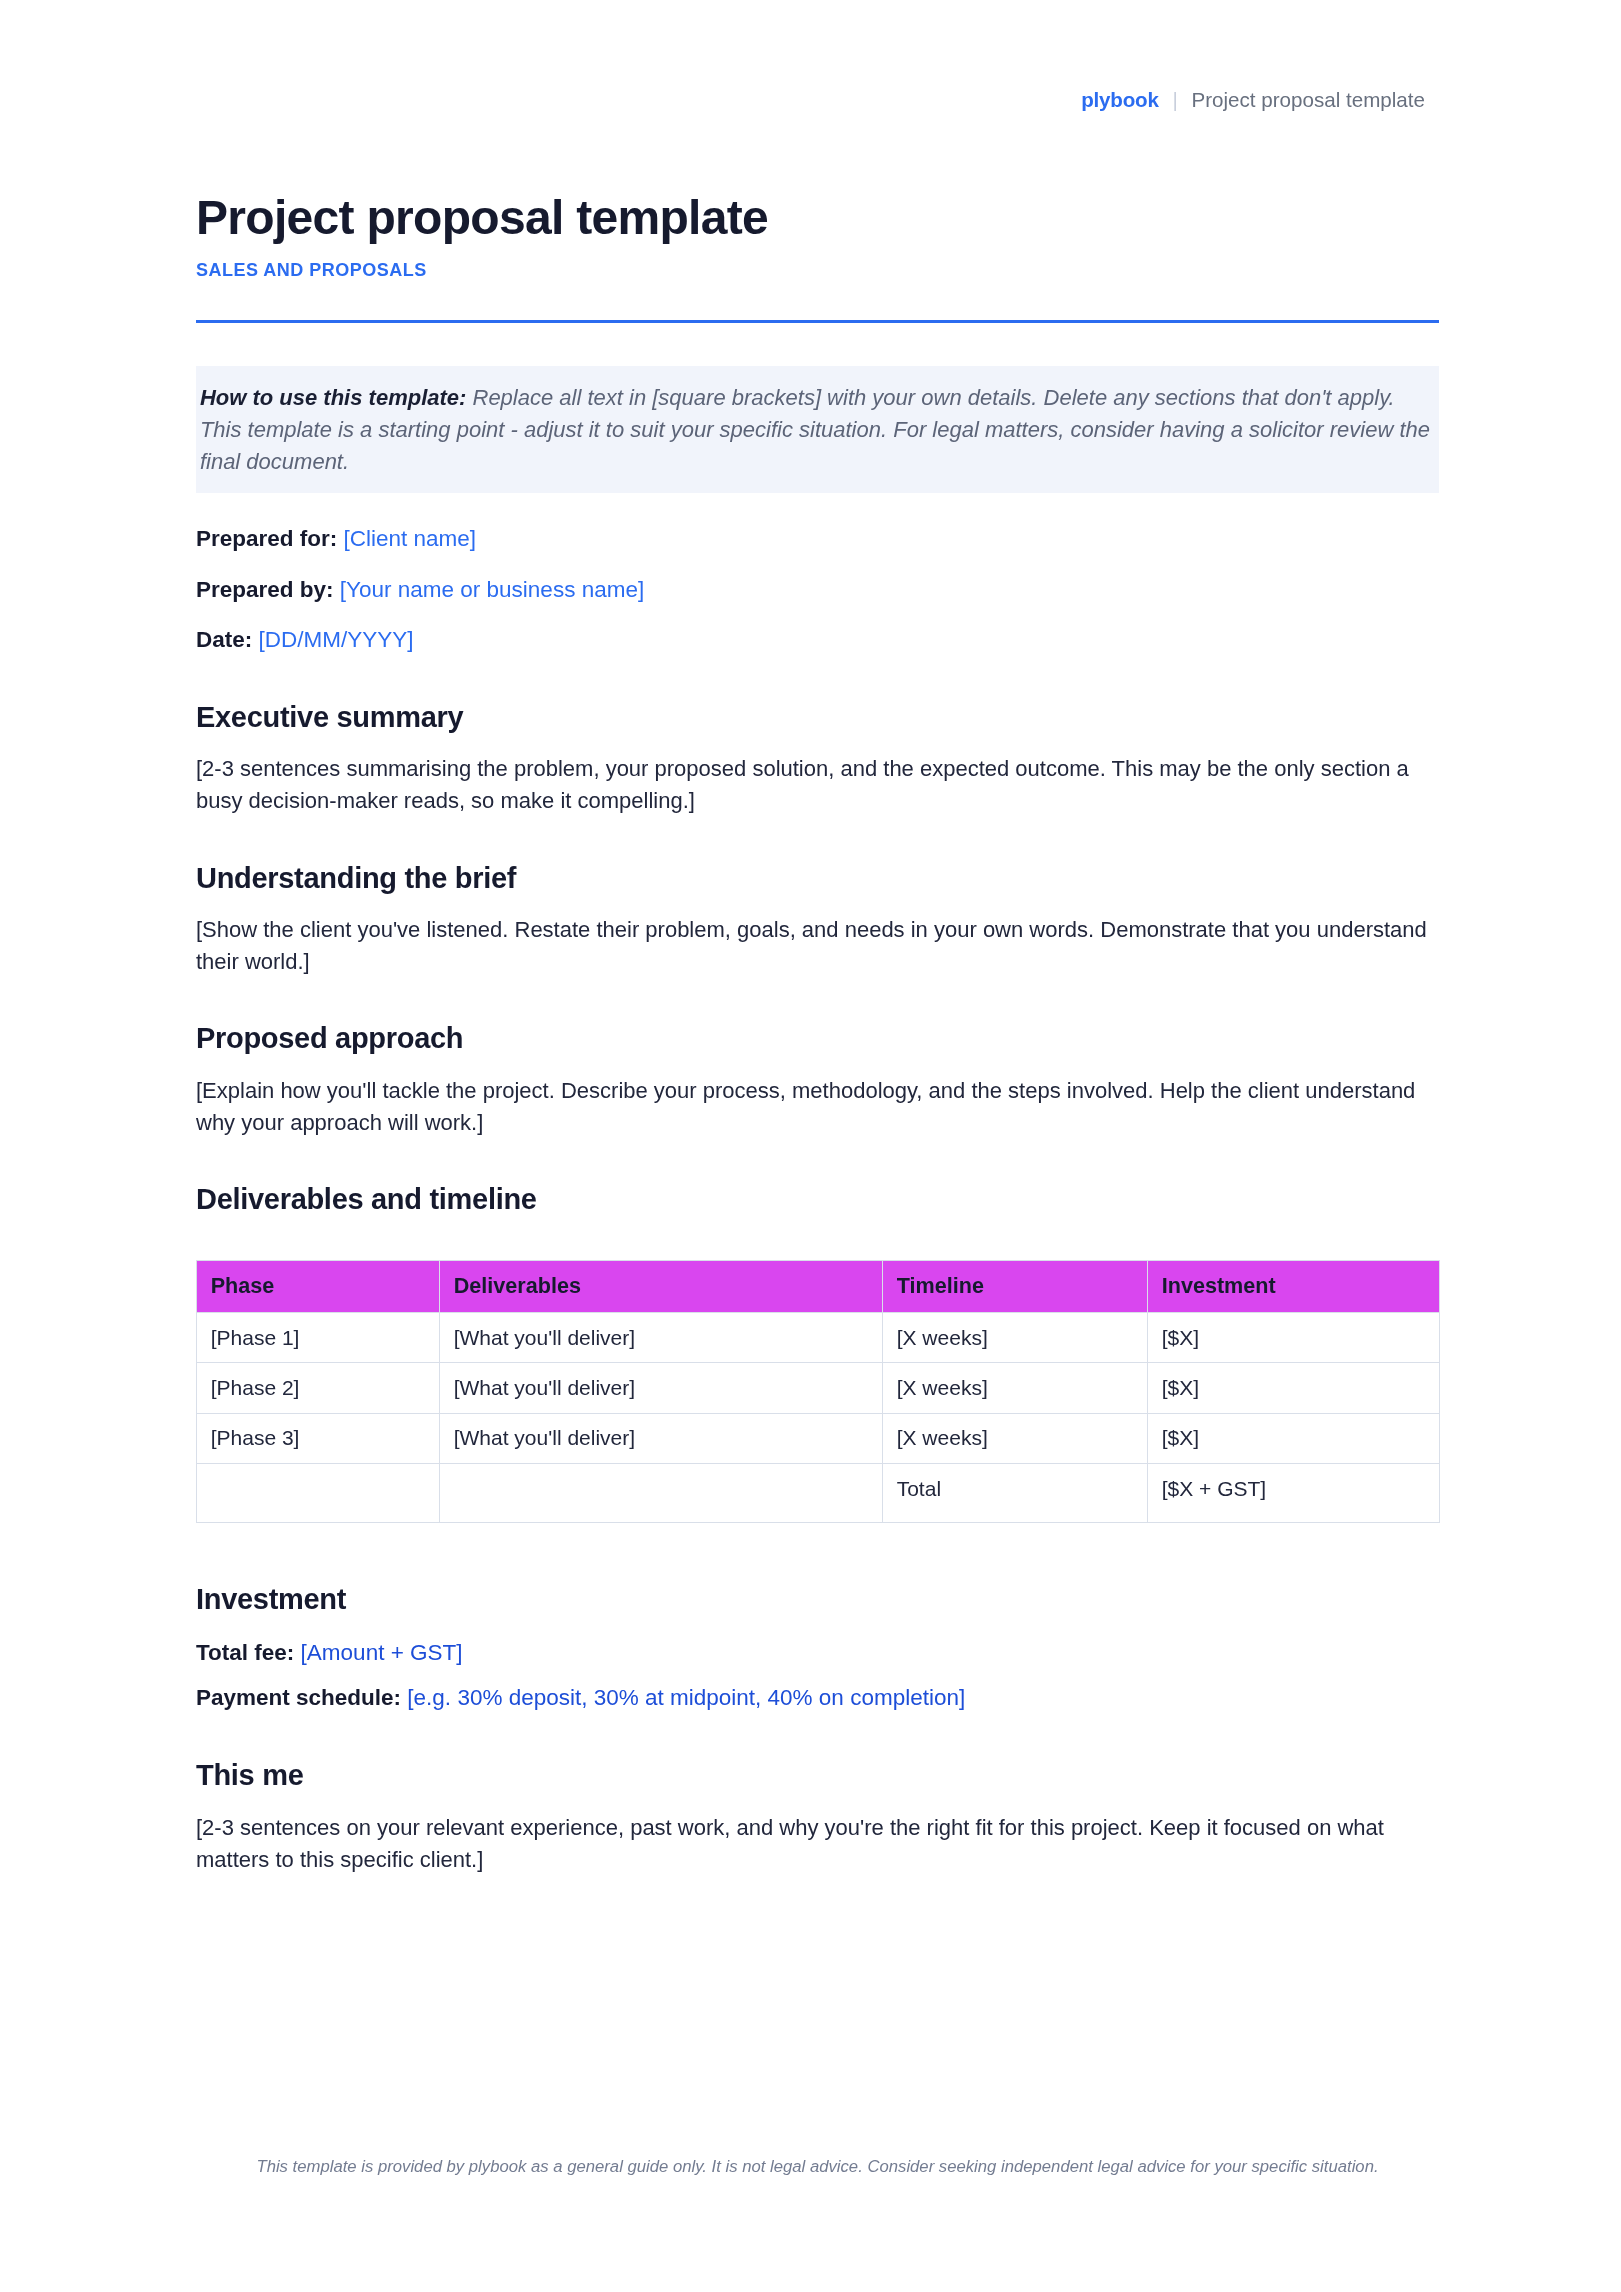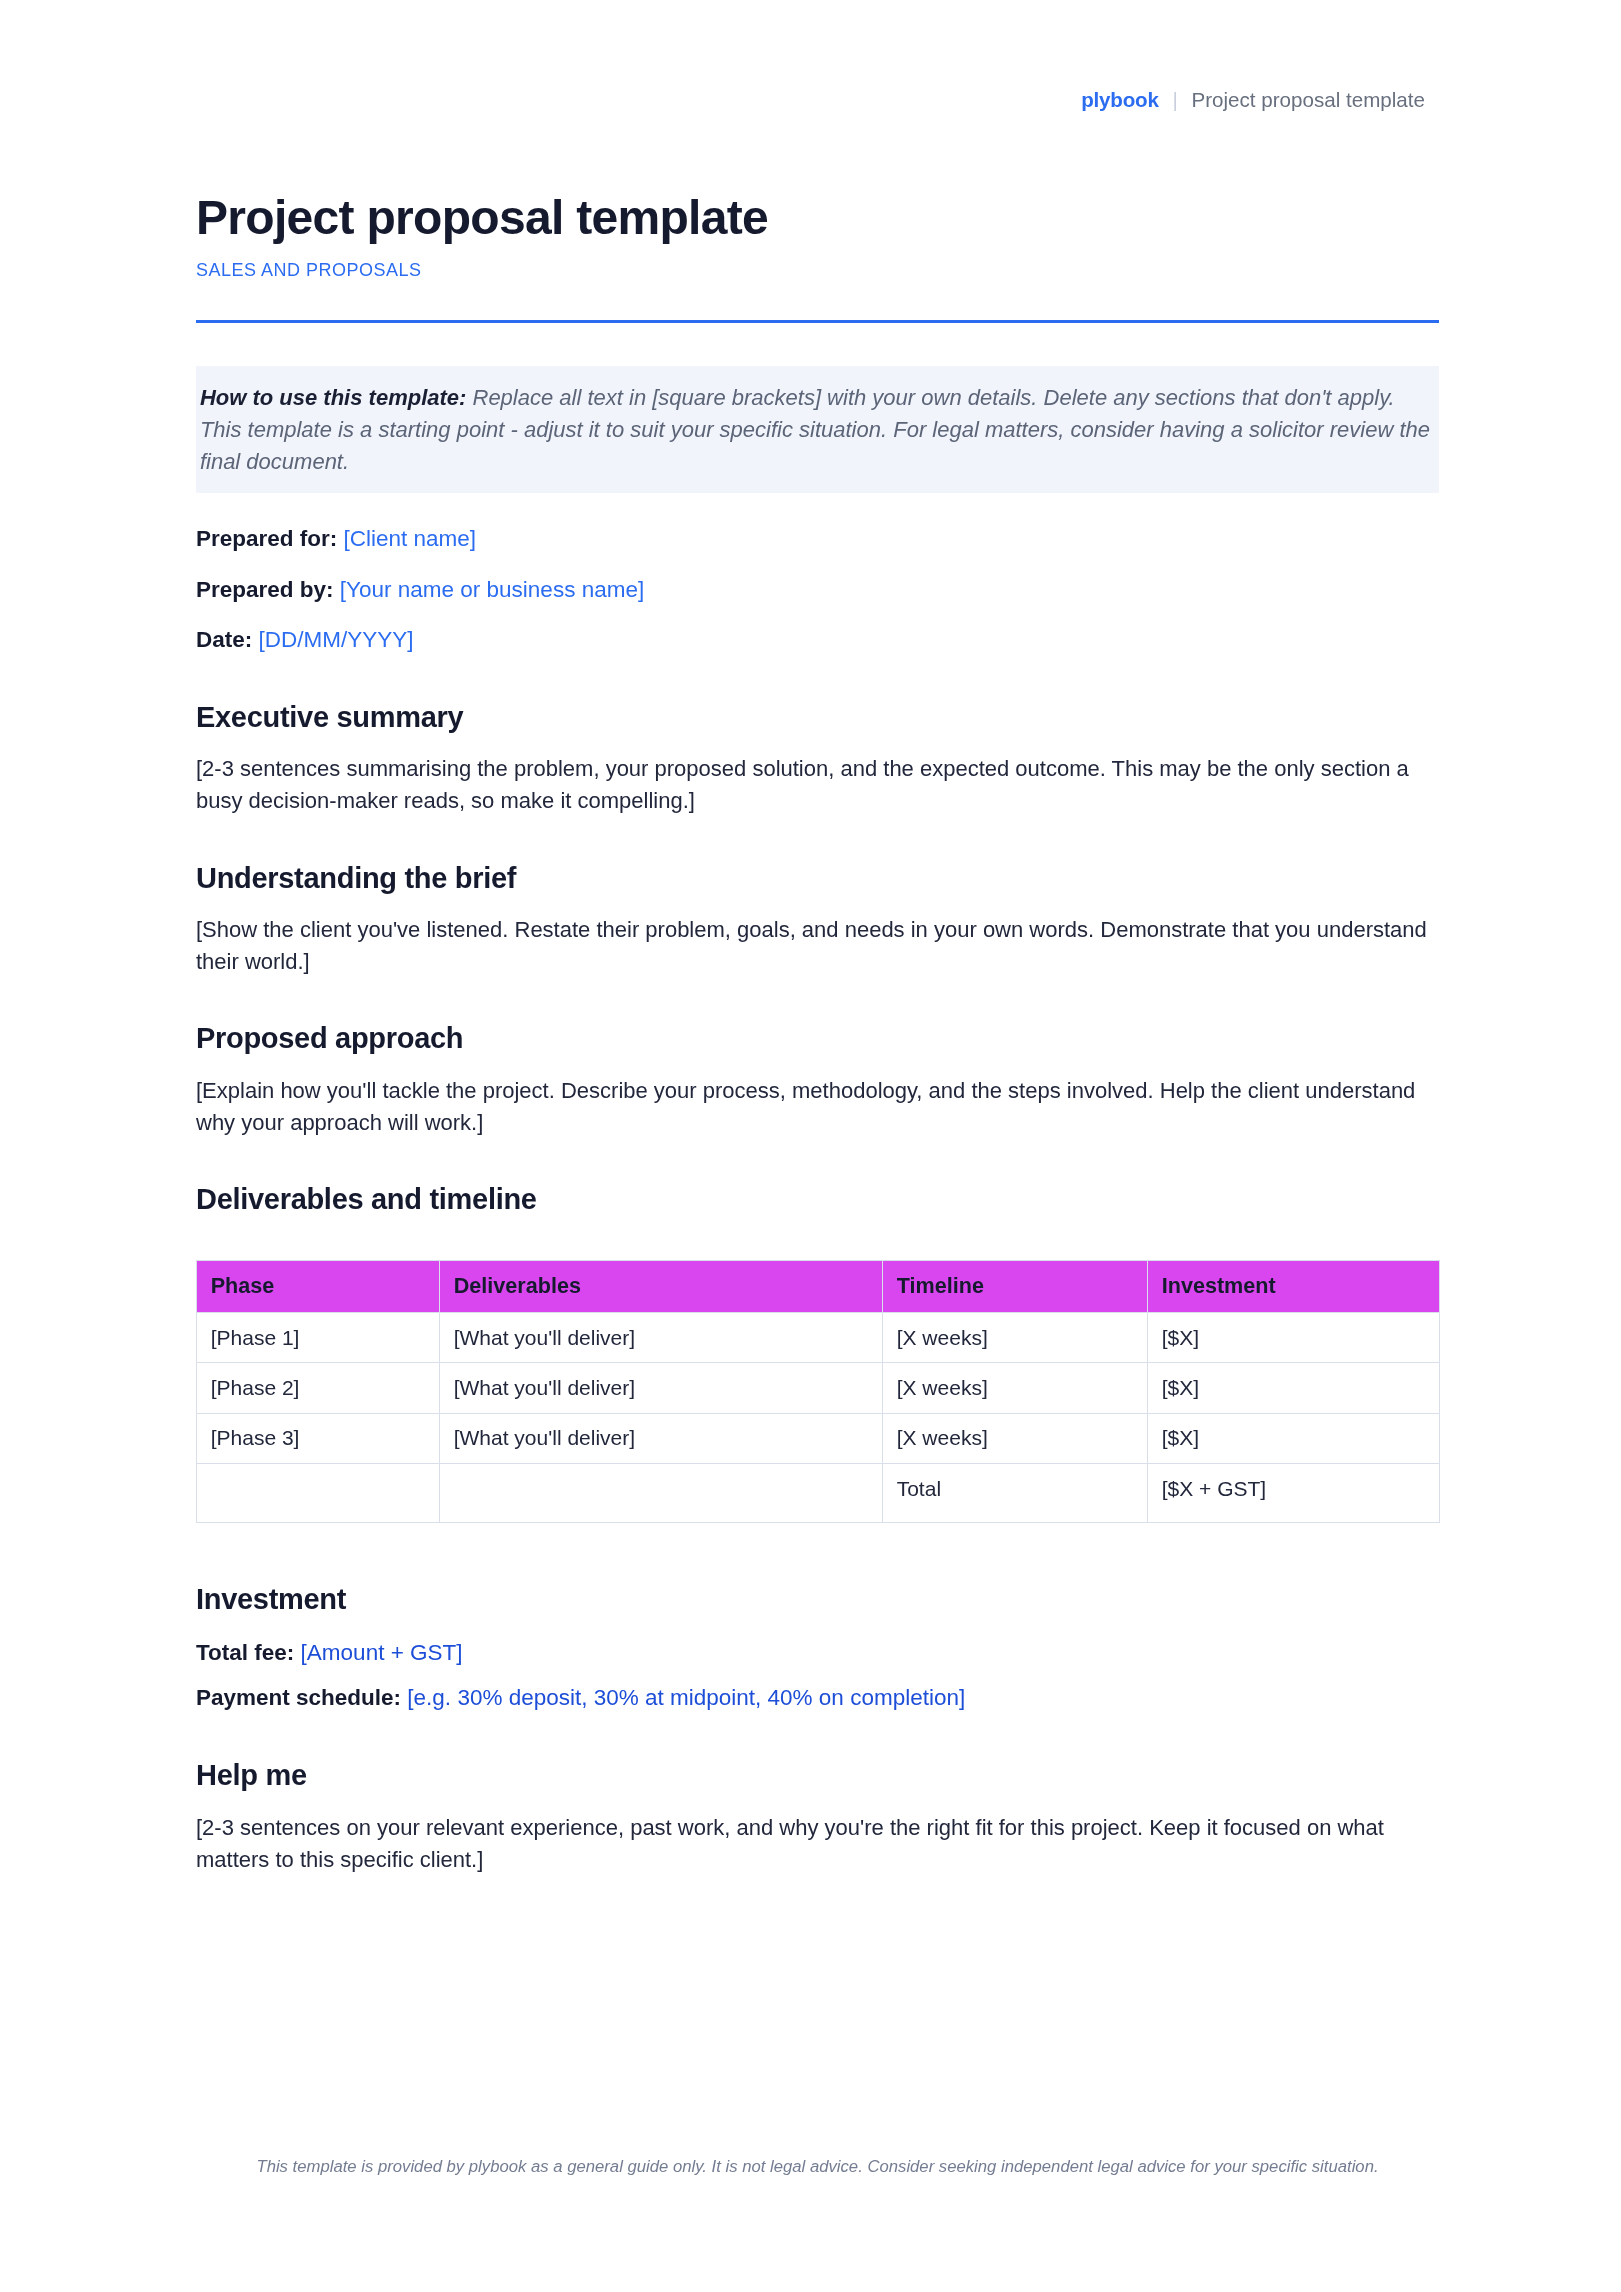--- a/index.html
+++ b/index.html
@@ -61,21 +61,21 @@
     font-weight: bold;
     letter-spacing: -0.7px;
     color: #161a2e;
     margin: 0;
     padding-top: 192px;
     line-height: 1.1;
   }
   .kicker {
     color: #2b6cf0;
     font-size: 18px;
-    font-weight: normal;
+    font-weight: bold;
     letter-spacing: 0.5px;
     margin-top: 15.7px;
   }
   .rule {
     margin-top: 39px;
     height: 2.9px;
     background: #2b6cf0;
     width: 100%;
   }
 
@@ -284,21 +284,21 @@
       <div class="inv-line">
         <span class="lbl">Total fee:</span>
         <span class="val">[Amount + GST]</span>
       </div>
       <div class="inv-line">
         <span class="lbl">Payment schedule:</span>
         <span class="val">[e.g. 30% deposit, 30% at midpoint, 40% on completion]</span>
       </div>
     </div>
 
-    <h2 class="section">Help me</h2>
+    <h2 class="section">This me</h2>
     <p class="body">[2-3 sentences on your relevant experience, past work, and why you're the right fit for this project. Keep it focused on what matters to this specific client.]</p>
 
   </div>
 
   <div class="footer">This template is provided by plybook as a general guide only. It is not legal advice. Consider seeking independent legal advice for your specific situation.</div>
 
 </div>
 
 
 </body></html>

